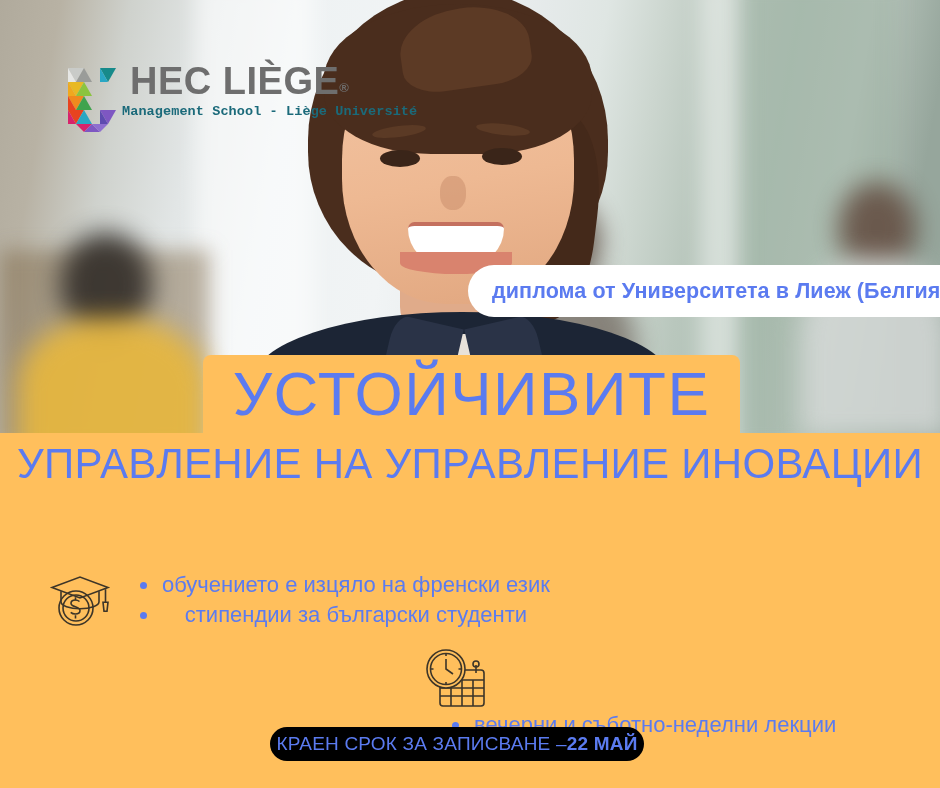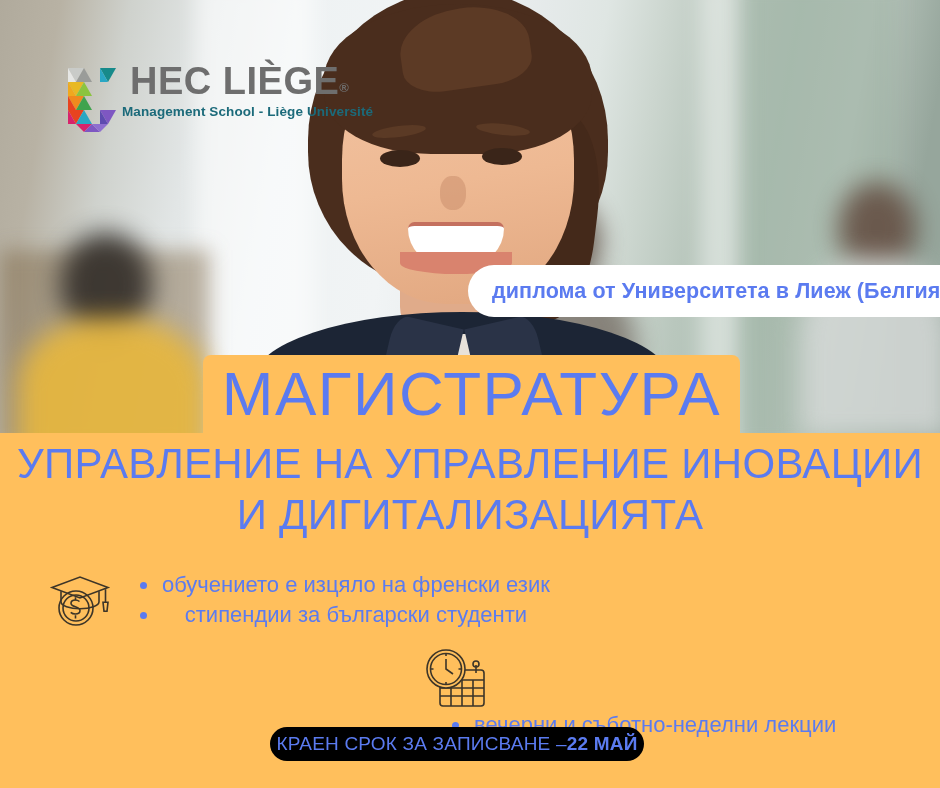--- a/index.html
+++ b/index.html
@@ -128,21 +128,21 @@
   .logo-mark { position: absolute; left: 0; top: 0; }
   .logo-text {
     position: absolute; left: 64px; top: 2px;
     font-size: 38px; font-weight: 700; letter-spacing: 0.5px;
     color: #6e6e6e; line-height: 1; white-space: nowrap;
   }
   .logo-text .reg { font-size: 13px; vertical-align: 2px; }
   .logo-sub {
     position: absolute; left: 56px; top: 44px;
     font-size: 13.5px; font-weight: 700; color: #1b6a7a;
-    white-space: nowrap; letter-spacing: 0.1px;
+    white-space: nowrap; letter-spacing: 0.1px; font-family: Liberation Mono, monospace;
   }
 
   
   .pill-diploma {
     position: absolute; left: 468px; top: 265px;
     width: 500px; height: 52px;
     background: #ffffff;
     border-radius: 26px;
     display: flex; align-items: center;
     padding-left: 24px;
@@ -277,26 +277,25 @@
       <span>HEC LIÈGE</span><span class="reg">®</span>
     </div>
     <div class="logo-sub">Management School - Liège Université</div>
   </div>
 
   <div class="pill-diploma">
     <span>диплома от Университета в Лиеж (Белгия)</span>
   </div>
 
   <div class="title-box">
-    <span>МАГИСТРАТУРА</span>
+    <span>УСТОЙЧИВИТЕ</span>
   </div>
 
   <div class="subtitle">
     <div>УПРАВЛЕНИЕ НА УПРАВЛЕНИЕ ИНОВАЦИИ</div>
-    <div>И ДИГИТАЛИЗАЦИЯТА</div>
   </div>
 
   <div class="feat feat-1">
     <svg class="feat-icon" viewBox="0 0 64 62">
       <g fill="none" stroke="#3d3528" stroke-width="1.6">
         <circle cx="28" cy="38" r="17"></circle>
         <circle cx="28" cy="38" r="13"></circle>
         <path d="M31.5 31.5c-1.2-1-2.6-1.5-4.2-1.5-2.6 0-4.3 1.4-4.3 3.3 0 4.3 9 2.6 9 7.2 0 2-1.9 3.5-4.7 3.5-1.8 0-3.4-.6-4.6-1.7"></path>
         <path d="M27.5 27.2v3.1M27.5 45.2v3.2"></path>
         <path d="M4 17.5 32 7l28 10.5L32 28 4 17.5z"></path>

